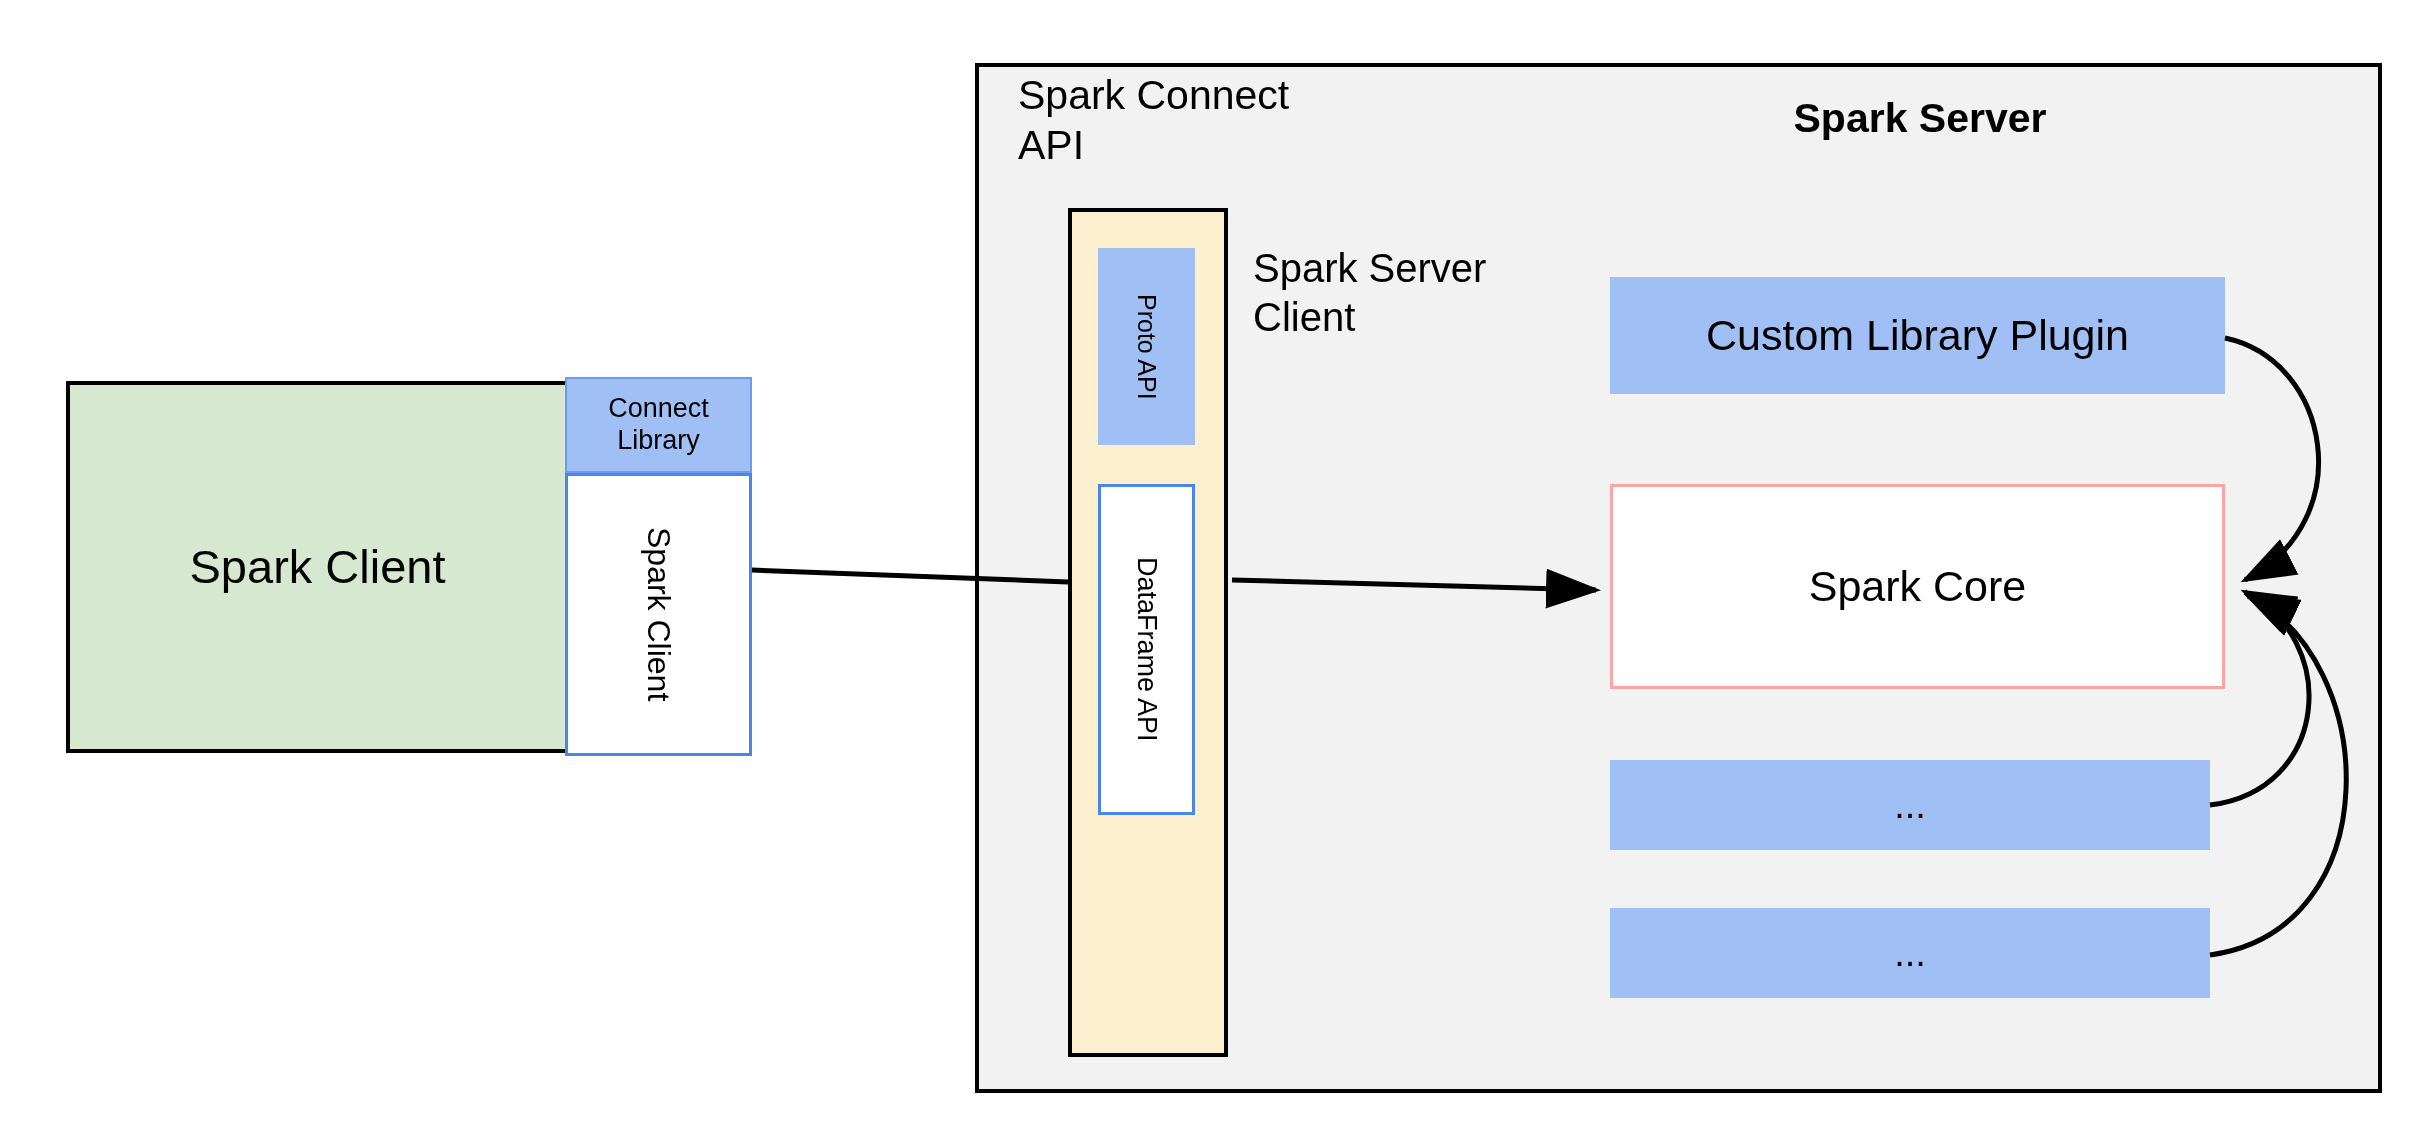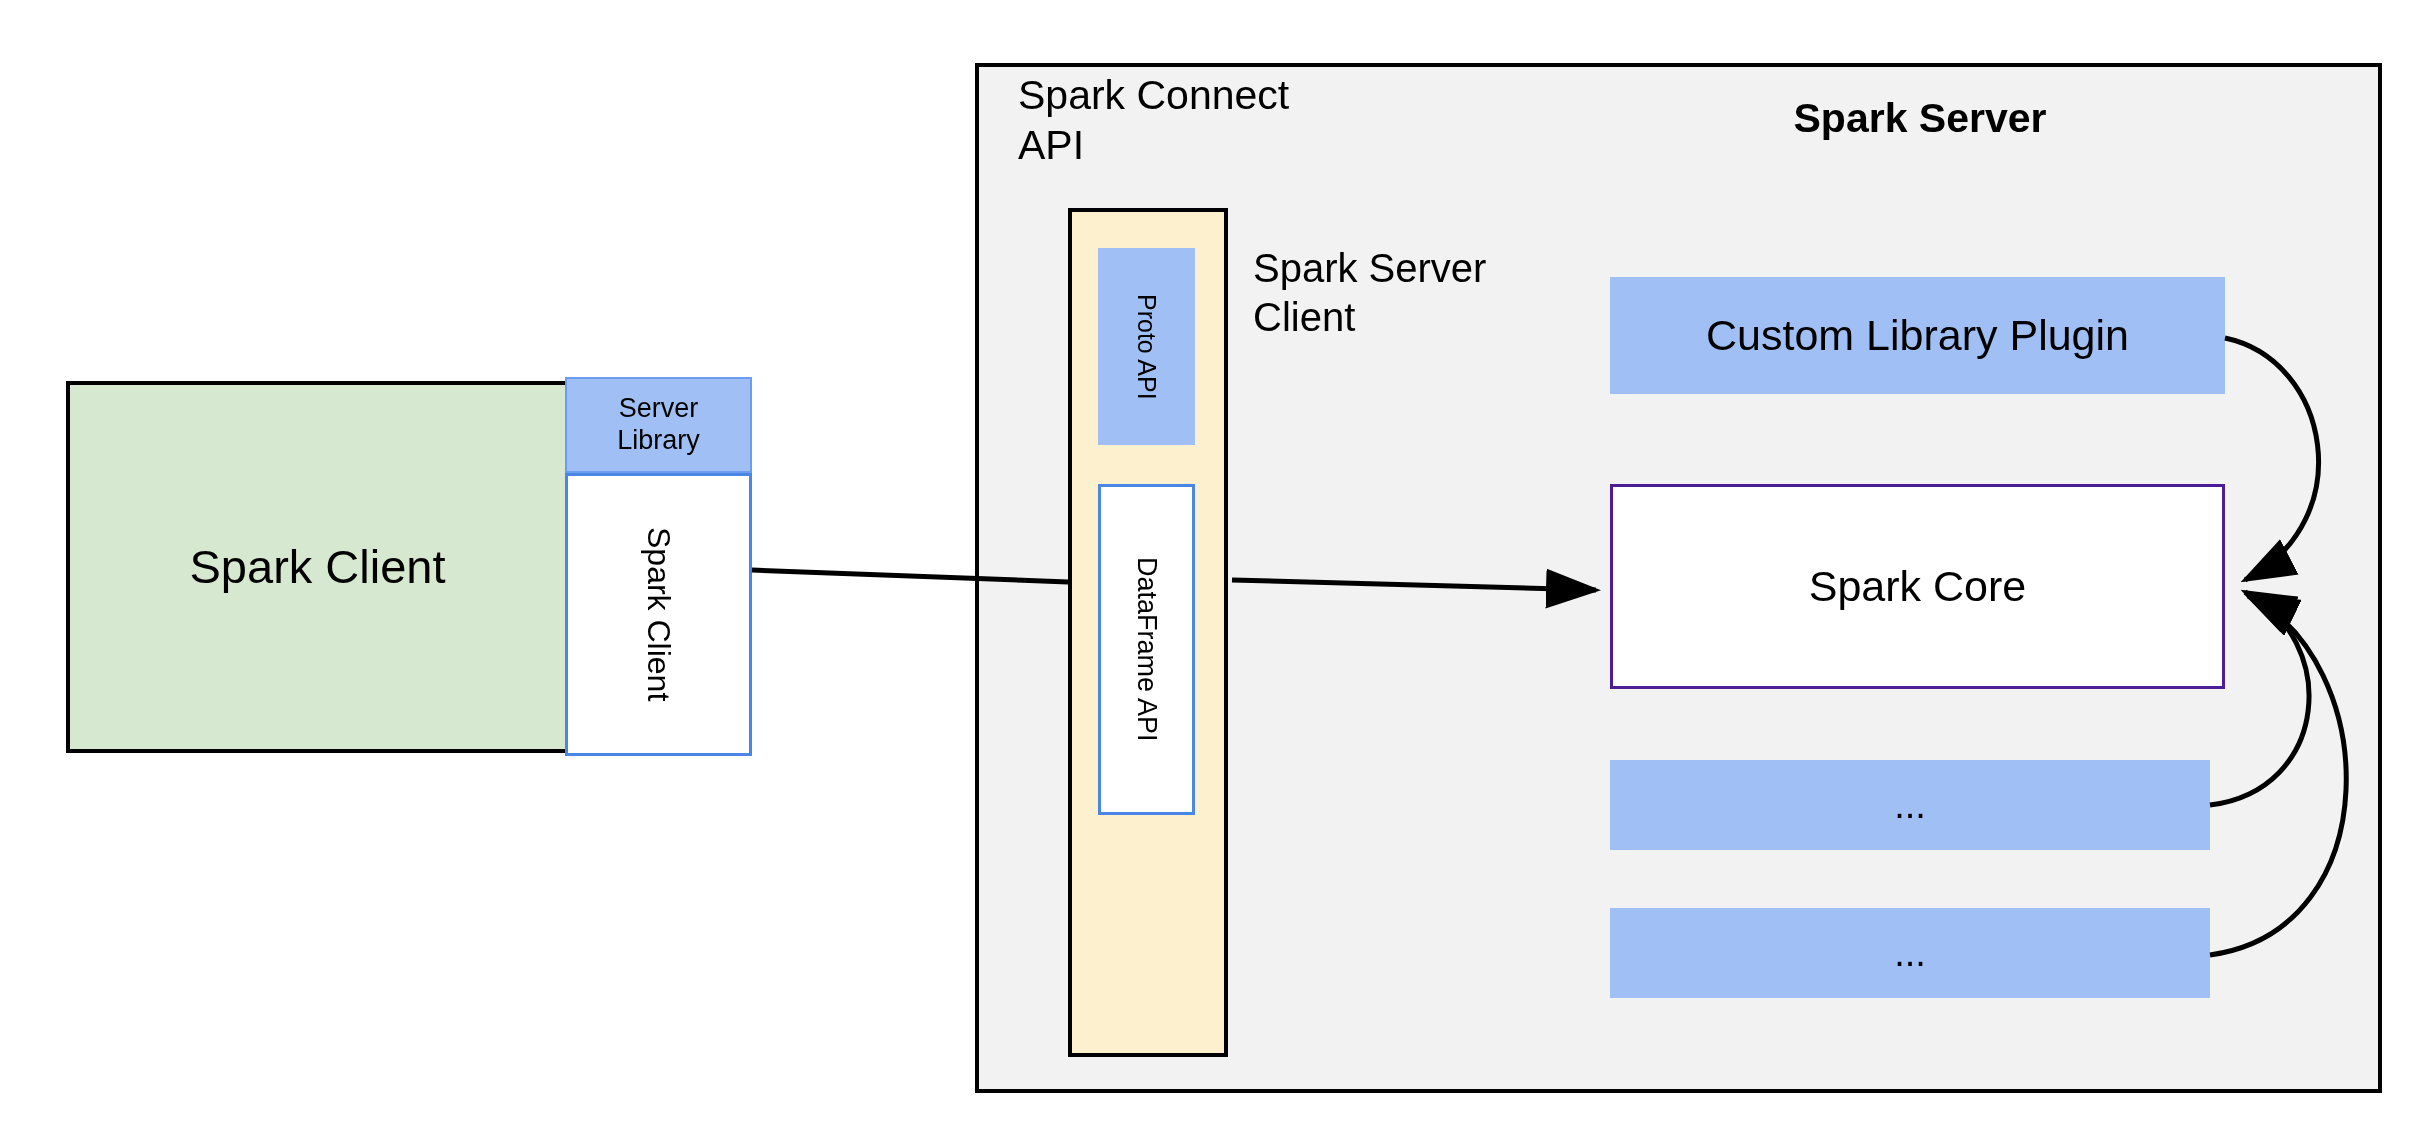--- a/index.html
+++ b/index.html
@@ -147,21 +147,21 @@
     background: #a0c0f5;
     font-size: 43px;
     z-index: 4;
   }
   #spark-core-box {
     left: 1610px;
     top: 484px;
     width: 615px;
     height: 205px;
     background: #ffffff;
-    border: 3px solid #4c1d95;
+    border: 3px solid #fca5a5;
     font-size: 43px;
     z-index: 4;
   }
   #ellipsis-box-1 {
     left: 1610px;
     top: 760px;
     width: 600px;
     height: 90px;
     background: #a0c0f5;
     font-size: 38px;
@@ -196,21 +196,21 @@
   <div id="server-container"></div>
 
   <div class="box" id="client-app-box">
     <div>
       <div>Spark Client</div>
     </div>
   </div>
 
   <div class="box" id="client-package-box">
     <div>
-      <div>Server</div>
+      <div>Connect</div>
       <div>Library</div>
     </div>
   </div>
 
   <div class="box" id="spark-client-box">
     <span class="vert-rl">Spark Client</span>
   </div>
 
   <div id="spark-connect-api-label">
     <div>Spark Connect</div>

